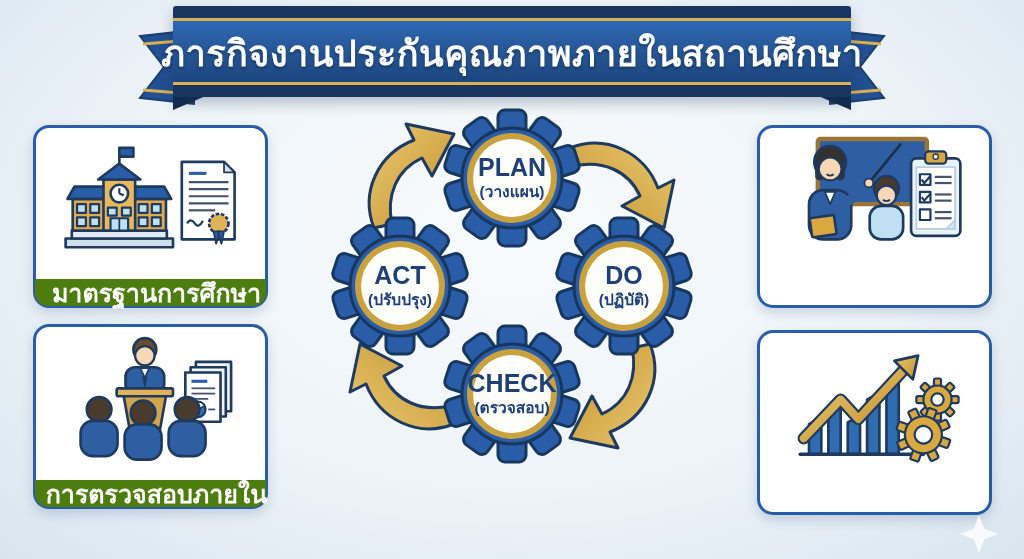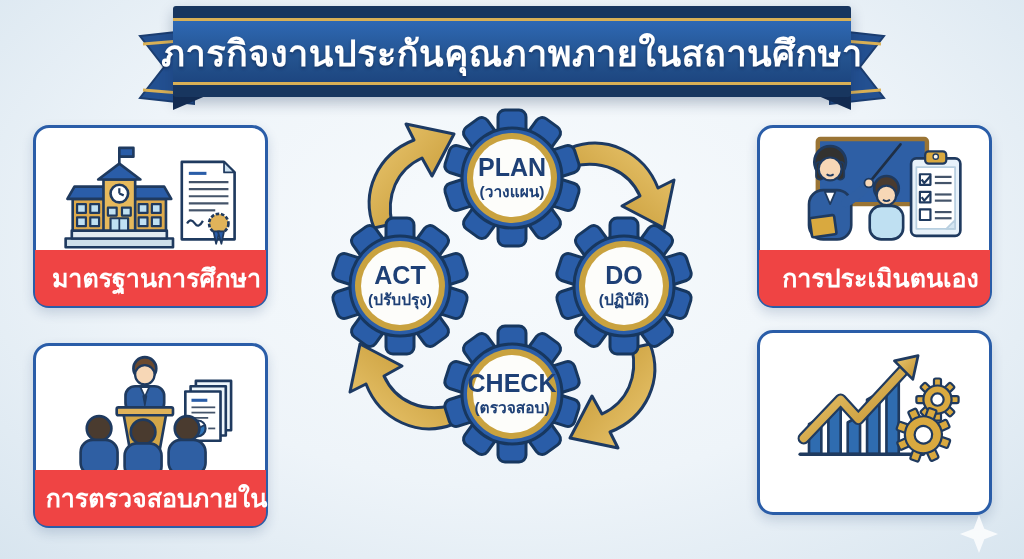--- a/index.html
+++ b/index.html
@@ -36,30 +36,30 @@
 
   
   .card{
     position:absolute;width:235px;height:183px;
     background:#ffffff;border:3px solid #2a5da8;border-radius:16px;
     box-shadow:0 5px 12px rgba(30,60,110,.18);
     box-sizing:border-box;
   }
   .card-tl{left:33px;top:125px;}
   .card-tr{left:757px;top:125px;}
-  .card-bl{left:33px;top:343px;height:185px;}
+  .card-bl{left:33px;top:324px;height:185px;}
   .card-br{left:757px;top:330px;height:185px;}
   .card-icon{
     position:absolute;left:0;right:0;top:0;bottom:38px;
     display:flex;align-items:center;justify-content:center;
   }
   .card-icon svg{width:200px;height:132px;}
   .card-label{
-    position:absolute;left:-1px;right:-1px;bottom:-1px;height:56px;
-    background:#ef4444;border-radius:0 0 13px 13px;
+    position:absolute;left:-1px;right:-1px;bottom:-1px;height:27px;
+    background:#4d7c0f;border-radius:0 0 13px 13px;
     color:#ffffff;font-size:25px;font-weight:700;
     display:flex;align-items:center;justify-content:center;
     white-space:nowrap;
     padding-left:12px;
   }
 
   
   .cycle{position:absolute;left:312px;top:108px;width:400px;height:365px;}
   .gear-en{font-family:"Liberation Sans",sans-serif;font-size:25px;font-weight:800;fill:#1e4076;}
   .gear-th{font-family:"Liberation Sans",sans-serif;font-size:15.5px;font-weight:700;fill:#1e4076;}
@@ -182,21 +182,20 @@
             <line x1="173" y1="51" x2="192" y2="51"></line>
               <line x1="173" y1="58" x2="192" y2="58"></line>
             <line x1="173" y1="71" x2="192" y2="71"></line>
               <line x1="173" y1="78" x2="192" y2="78"></line>
             <line x1="173" y1="91" x2="192" y2="91"></line>
               <line x1="173" y1="98" x2="192" y2="98"></line>
           </g>
         </g>
       </svg>
     </div>
-    <div class="card-label">การประเมินตนเอง</div>
   </div>
 
   <div class="card card-bl">
     <div class="card-icon">
       <svg viewBox="0 0 210 150">
         <g stroke="#1f3a5f" stroke-width="3" stroke-linejoin="round">
           <circle cx="98" cy="20" r="13" fill="#6b4a2f"></circle>
           <circle cx="98" cy="27" r="11" fill="#f7d7b6" stroke-width="2.5"></circle>
           <rect x="76" y="40" width="44" height="30" rx="11" fill="#2f5fa3"></rect>
           <polygon points="93,41 98,52 103,41" fill="#ffffff" stroke-width="2"></polygon>

